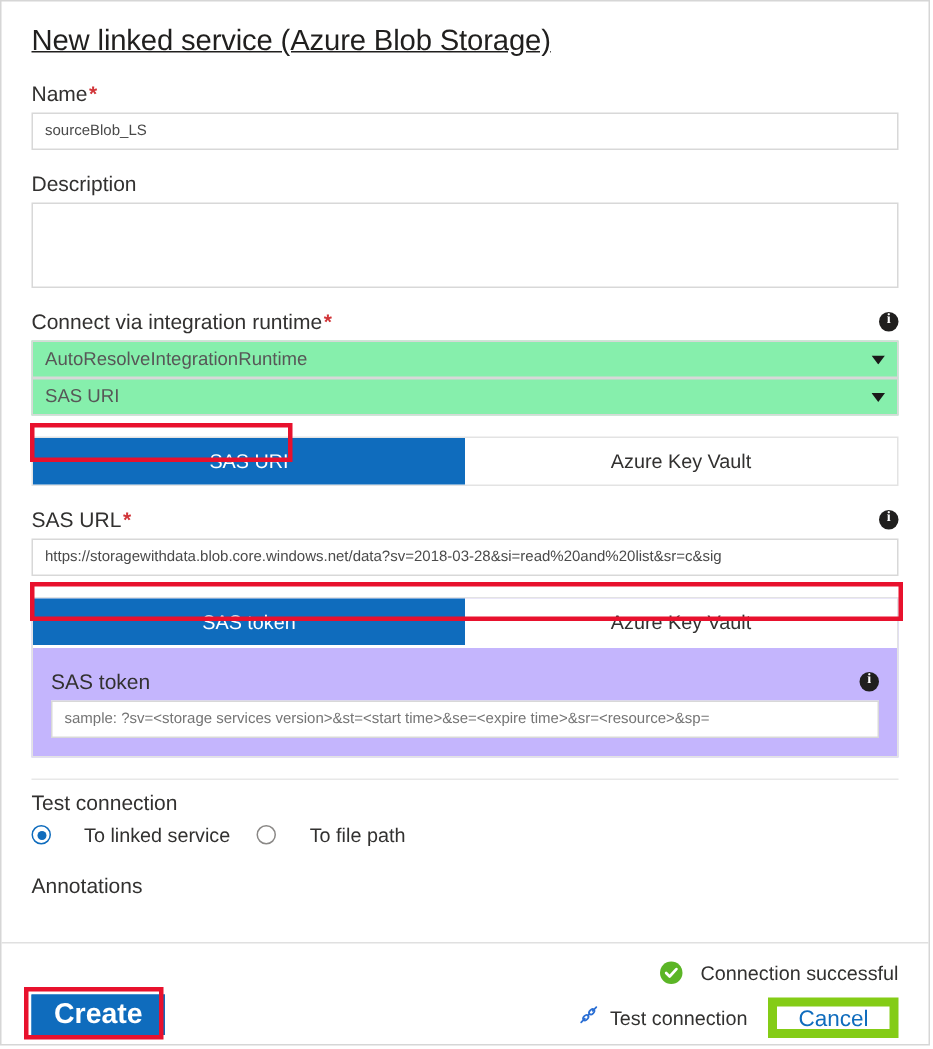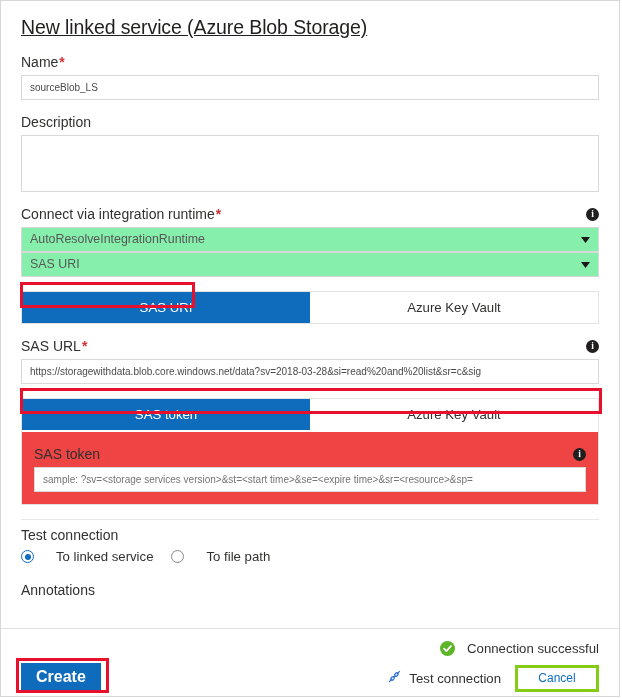--- a/index.html
+++ b/index.html
@@ -161,21 +161,21 @@
     color: #ffffff;
   }
   .tabs.inner { margin-top: 0; border: 0; }
   .tabs.inner .tab { height: 31px; }
 
   
   .card {
     border: 1px solid #e3e3e3;
     box-sizing: border-box;
     margin-top: 14px;
-    background: #ef4444;
+    background: #c4b5fd;
     padding: 0;
   }
   .card-inner { padding: 0 12px 12px 12px; }
 
   .radio-row {
     display: flex;
     align-items: center;
     gap: 18px;
     margin-top: 5px;
   }
@@ -248,34 +248,34 @@
     display: flex;
     align-items: center;
     justify-content: flex-end;
     gap: 14px;
     height: 30px;
   }
   .btn-primary {
     background: #0f6cbd;
     color: #ffffff;
     border: 1px solid #0f6cbd;
-    font-size: 16px;
+    font-size: 19px;
     font-weight: 600;
     font-family: "Liberation Sans", sans-serif;
     height: 27px;
     min-width: 79px;
     padding: 0 14px;
     cursor: pointer;
     box-sizing: border-box;
   }
   .btn-secondary {
     background: #ffffff;
     color: #0f6cbd;
-    border: 3px solid #84cc16;
-    font-size: 12px;
+    border: 6px solid #84cc16;
+    font-size: 15px;
     font-family: "Liberation Sans", sans-serif;
     height: 27px;
     min-width: 84px;
     padding: 0 14px;
     cursor: pointer;
     box-sizing: border-box;
   }
   .link-btn {
     display: inline-flex;
     align-items: center;

